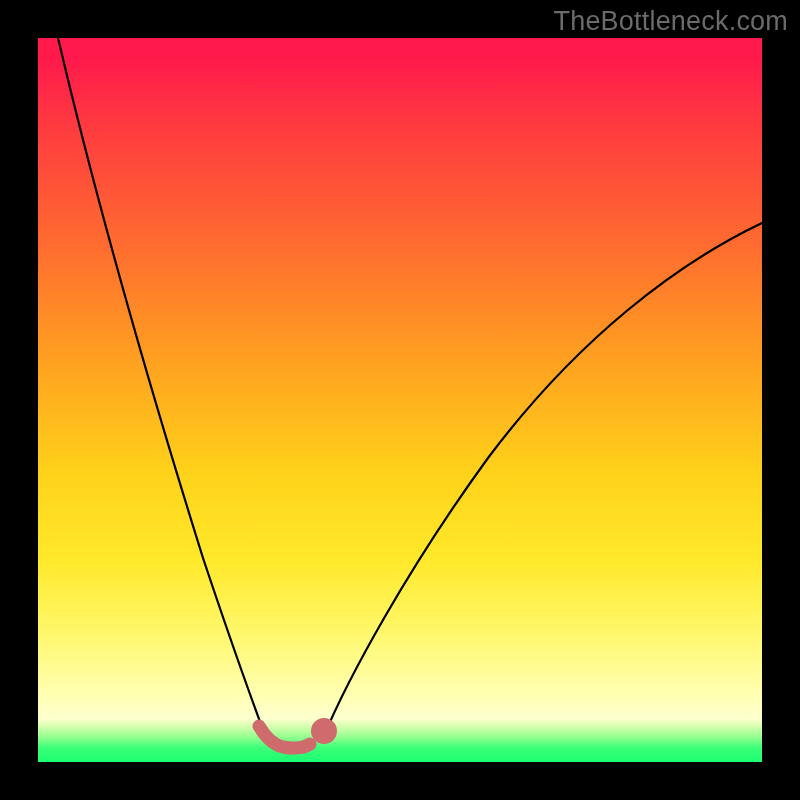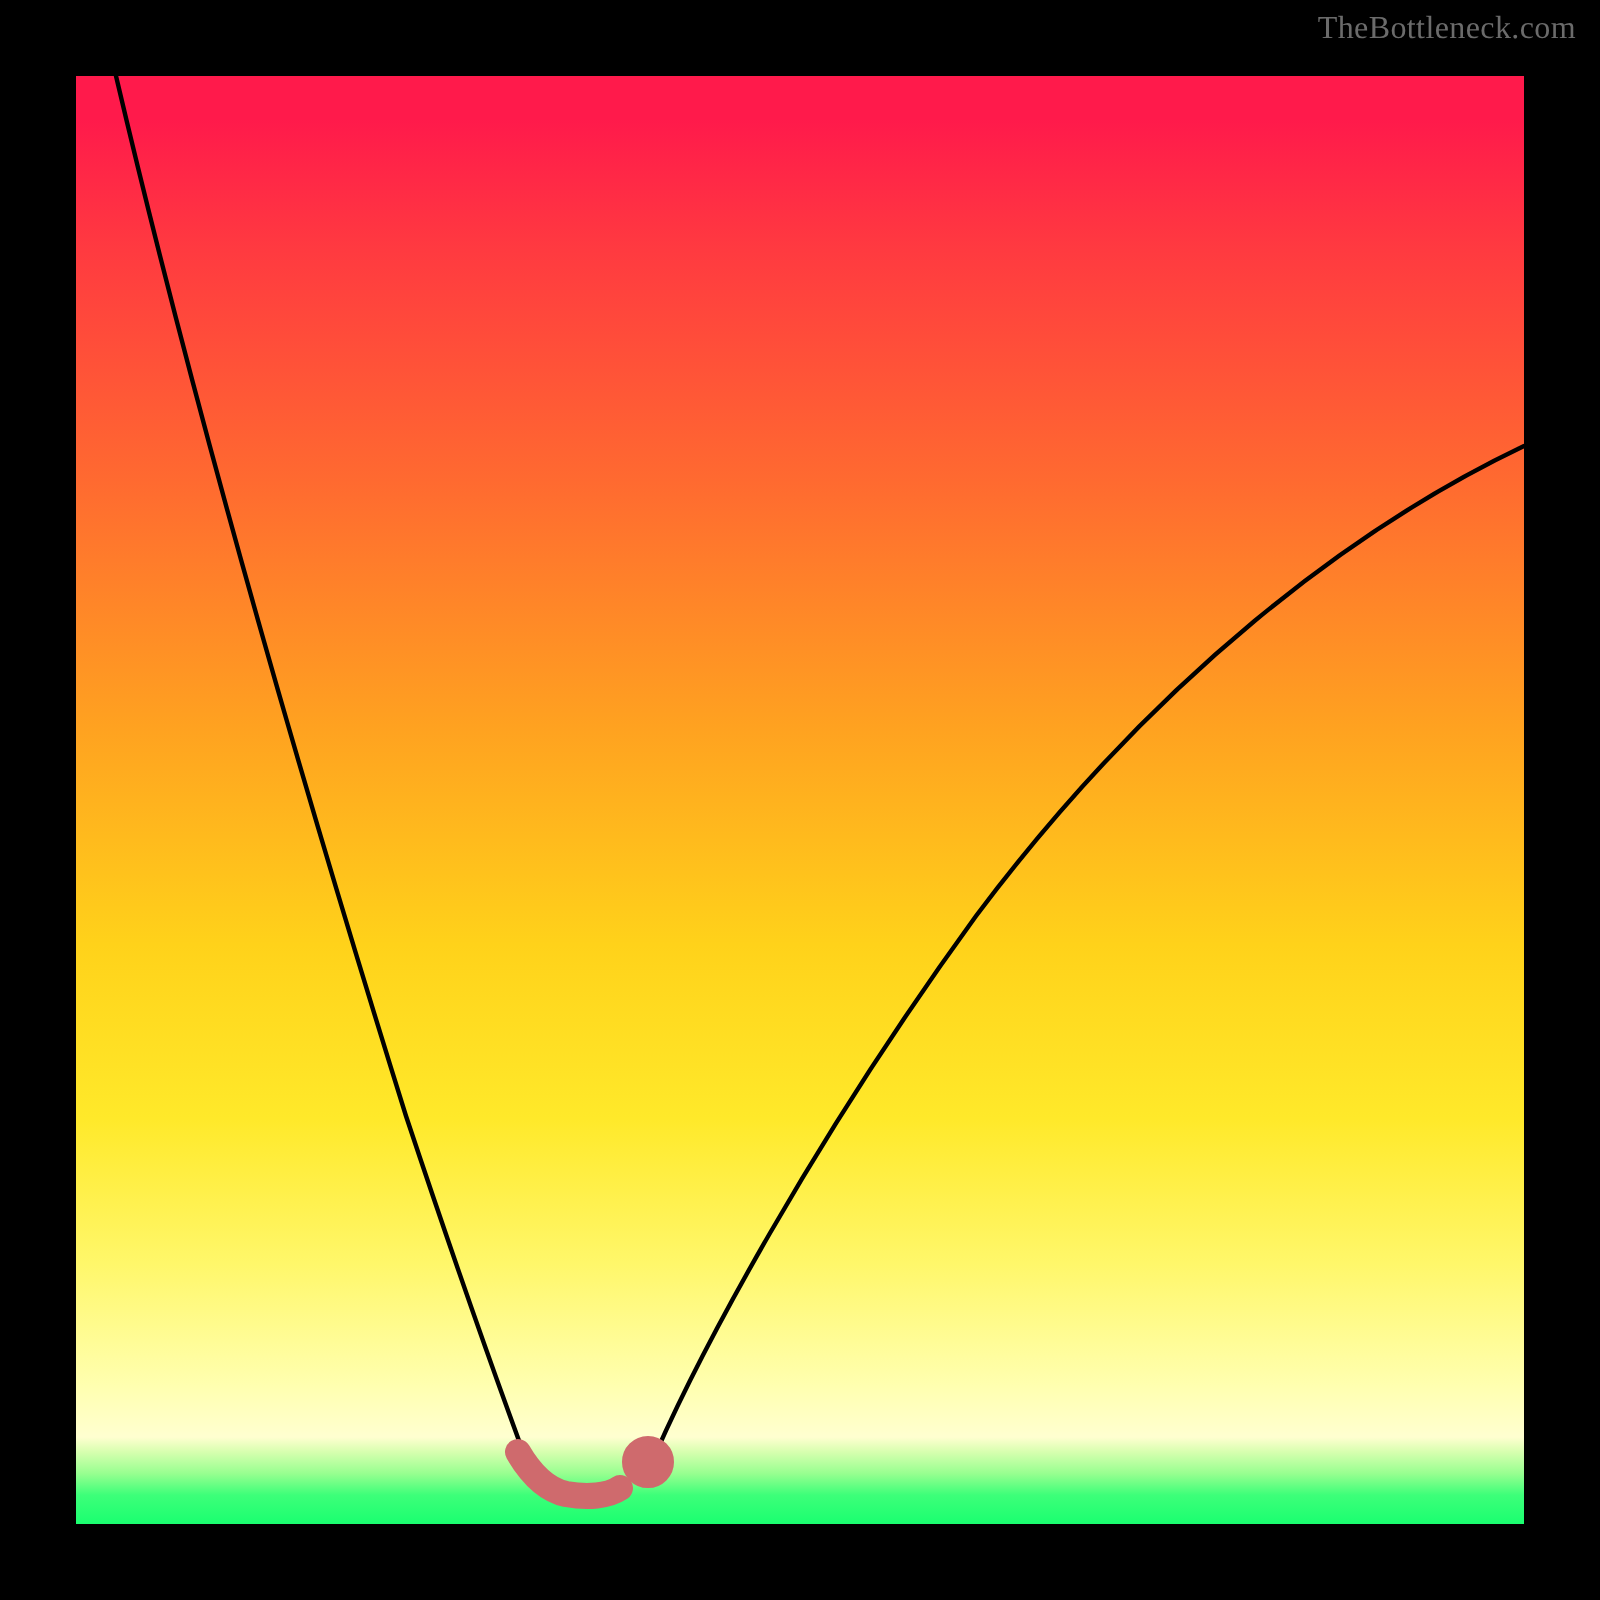--- a/index.html
+++ b/index.html
@@ -42,24 +42,23 @@
       #98ff90 96.5%,
       #3dff79 98%,
       #1aff70 100%
     );
   }
   .watermark {
     position: absolute;
     top: 6px;
     right: 12px;
     color: #6b6b6b;
-    font-size: 16px;
+    font-size: 27px;
     letter-spacing: 0.2px;
     font-weight: 400;
-    font-family: Liberation Serif, serif;
   }
   svg.curves {
     position: absolute;
     left: 0;
     top: 0;
     width: 724px;
     height: 724px;
     overflow: visible;
   }
 </style>

